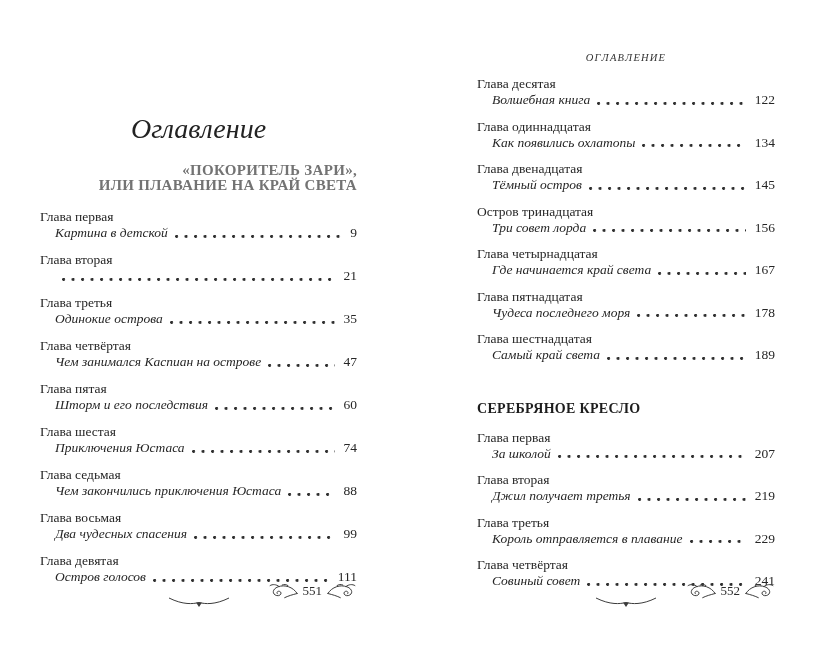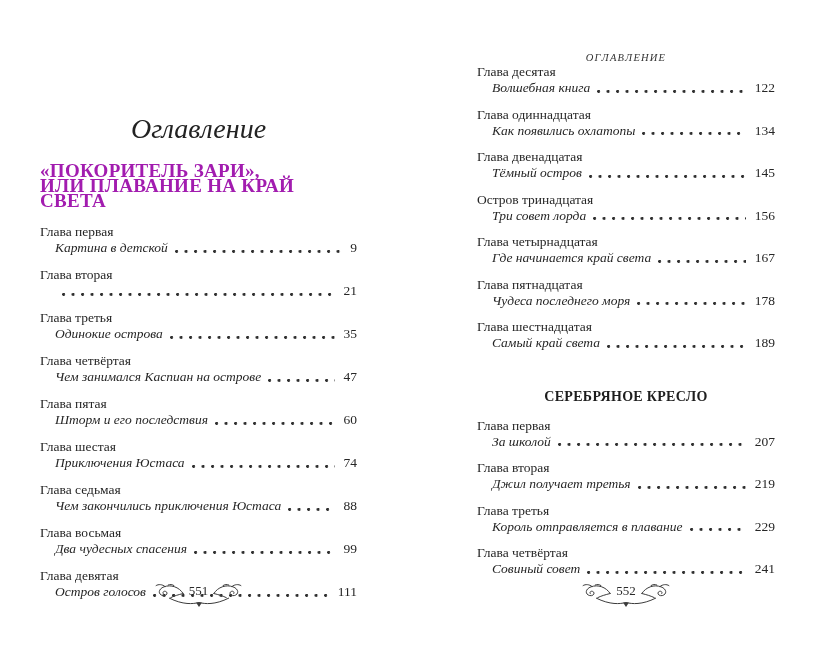--- a/index.html
+++ b/index.html
@@ -19,39 +19,39 @@
     margin-top:112px;
     text-align:center;
     font-style:italic;
     font-weight:400;
     font-size:28px;
     line-height:34px;
     color:#222222;
   }
   .section-head {
     margin-top:17px;
-    text-align:left;
+    text-align:right;
     font-weight:700;
-    font-size:19px;
+    font-size:15px;
     line-height:15px;
     letter-spacing:.3px;
-    color:#a21caf;
+    color:#737373;
   }
   .running-head {
     margin-top:51px;
     text-align:center;
     font-style:italic;
     font-size:10.5px;
     line-height:13px;
     letter-spacing:1.2px;
     color:#333333;
   }
   .entries { overflow:hidden; }
   .page-left  .entries { margin-top:16px; }
-  .page-right .entries { }
+  .page-right .entries { margin-top:12px; }
   .entry { margin-bottom:11px; }
   .page-right .entry { margin-bottom:10.5px; }
   .chapter { font-size:13.5px; line-height:16px; color:#262626; }
   .line2 {
     display:flex;
     align-items:flex-end;
     padding-left:15px;
     font-size:13.5px;
     line-height:16px;
     font-family:Liberation Serif, serif;
@@ -66,33 +66,33 @@
     background-image:radial-gradient(circle at 1.6px 2.4px,#2e2e2e 1.2px,rgba(0,0,0,0) 1.8px);
     background-size:9.5px 5px;
     background-repeat:repeat-x;
     background-position:left bottom;
   }
   .pagenum { font-size:13.5px; }
 
   .section-head2 {
     margin-top:27px;
     margin-bottom:14px;
-    text-align:center;
+    text-align:left;
     font-weight:700;
     font-size:14px;
     line-height:15px;
     letter-spacing:.3px;
     color:#1d1d1d;
   }
 
   .folio {
     position:absolute;
     top:583px; left:0; right:0;
     display:flex;
-    justify-content:center;
+    justify-content:flex-end;
     align-items:center;
     gap:5px;
   }
   .folio-num { font-size:13px; line-height:16px; color:#2b2b2b; }
   .orn { display:block; }
   .orn.flip { transform:scaleX(-1); }
   .orn-under {
     position:absolute;
     top:13px; left:50%;
     transform:translateX(-50%);

